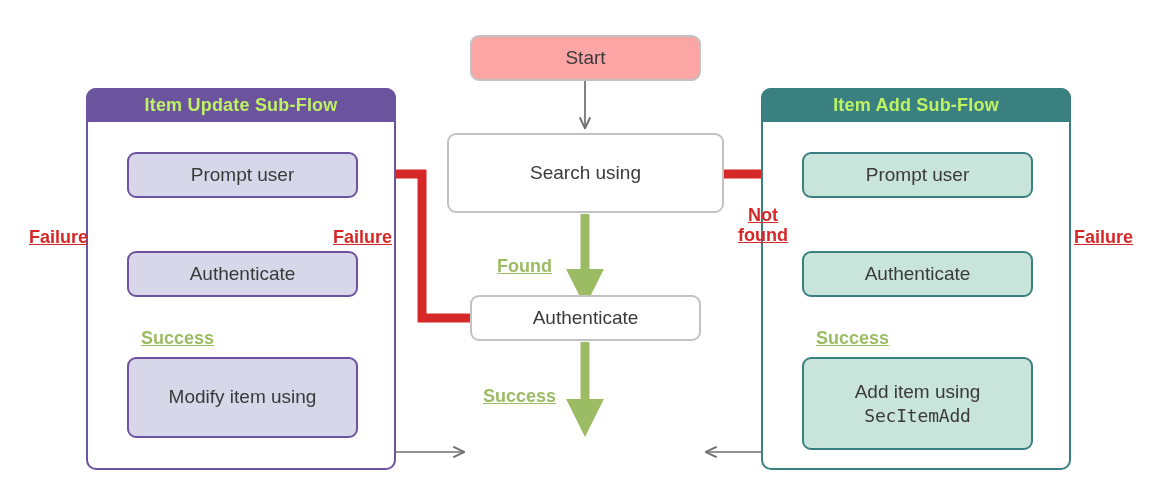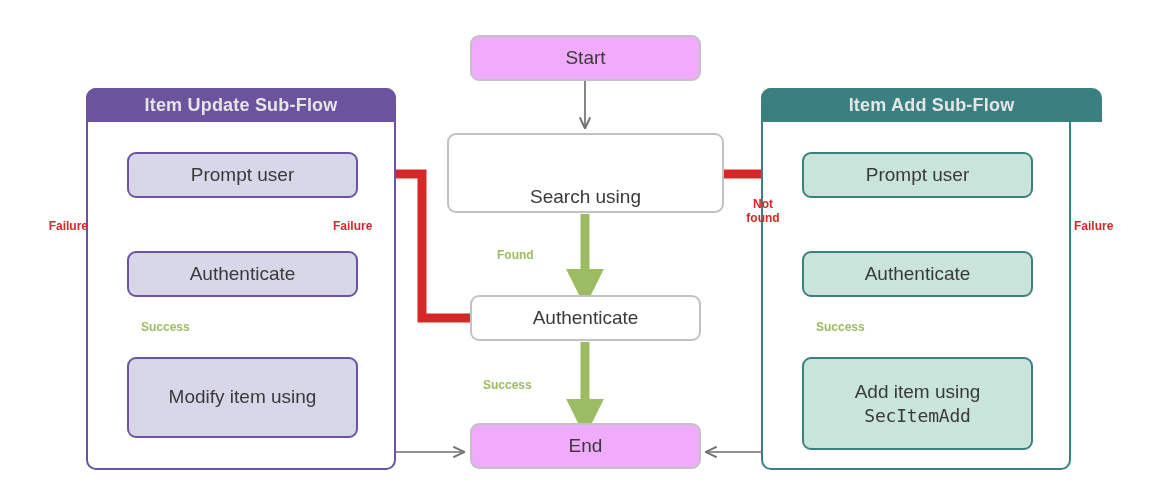--- a/index.html
+++ b/index.html
@@ -35,21 +35,21 @@
     background: #ffffff;
   }
   .subflow-header {
     position: absolute;
     box-sizing: border-box;
     left: -2px;
     top: -2px;
     height: 34px;
     border-top-left-radius: 10px;
     border-top-right-radius: 10px;
-    color: #e5e5e5;
+    color: #bef264;
     font-size: 18px;
     font-weight: bold;
     display: flex;
     align-items: center;
     justify-content: center;
     letter-spacing: 0.2px;
   }
 
   
   .node {
@@ -68,43 +68,44 @@
     padding: 2px 6px;
   }
   .node .mono {
     font-family: "DejaVu Sans Mono", "Liberation Mono", monospace;
     font-size: 18px;
     letter-spacing: -0.2px;
   }
   .node .txt { display: block; }
 
   .node.terminal {
-    background: #f0abfc;
+    background: #fca5a5;
     border-color: #c2c2c2;
   }
   .node.plain {
     background: #ffffff;
     border-color: #c2c2c2;
   }
   .node.purple {
     background: #d8d7ea;
     border-color: #6b539e;
   }
   .node.teal {
     background: #c9e4da;
     border-color: #3b8080;
   }
 
   
   .edge-label {
     position: absolute;
-    font-size: 12px;
+    font-size: 18px;
     font-weight: bold;
     white-space: pre-line;
     line-height: 1.12;
+    text-decoration: underline;
   }
   .edge-label.green { color: #9cbc63; }
   .edge-label.red   { color: #d62828; }
   .edge-label.ctr   { text-align: center; }
   .edge-label.rgt   { text-align: right; }
 </style>
 </head>
 <body>
 
 <div id="canvas">
@@ -175,40 +176,37 @@
     </g>
   </svg>
 
   <div class="subflow-frame" style="left:86px; top:88px; width:310px; height:382px; border-color:#6b539e;">
     <div class="subflow-header" style="width:310px; background:#6b539e;">
       <span>Item Update Sub-Flow</span>
     </div>
   </div>
 
   <div class="subflow-frame" style="left:761px; top:88px; width:310px; height:382px; border-color:#3b8080;">
-    <div class="subflow-header" style="width:341px; background:#3b8080;">
+    <div class="subflow-header" style="width:310px; background:#3b8080;">
       <span>Item Add Sub-Flow</span>
     </div>
   </div>
 
   <div class="node terminal" style="left:470px; top:35px; width:231px; height:46px;">
     <span class="txt">Start</span>
   </div>
 
-  <div class="node plain" style="left:447px; top:133px; width:277px; height:80px; flex-direction:column;justify-content:flex-end;">
+  <div class="node plain" style="left:447px; top:133px; width:277px; height:80px; flex-direction:column;">
     <span class="txt">Search using</span>
   </div>
 
   <div class="node plain" style="left:470px; top:295px; width:231px; height:46px;">
     <span class="txt">Authenticate</span>
   </div>
 
-  <div class="node terminal" style="left:470px; top:423px; width:231px; height:46px;">
-    <span class="txt">End</span>
-  </div>
 
   <div class="node purple" style="left:127px; top:152px; width:231px; height:46px;">
     <span class="txt">Prompt user</span>
   </div>
 
   <div class="node purple" style="left:127px; top:251px; width:231px; height:46px;">
     <span class="txt">Authenticate</span>
   </div>
 
   <div class="node purple" style="left:127px; top:357px; width:231px; height:81px; flex-direction:row;">

